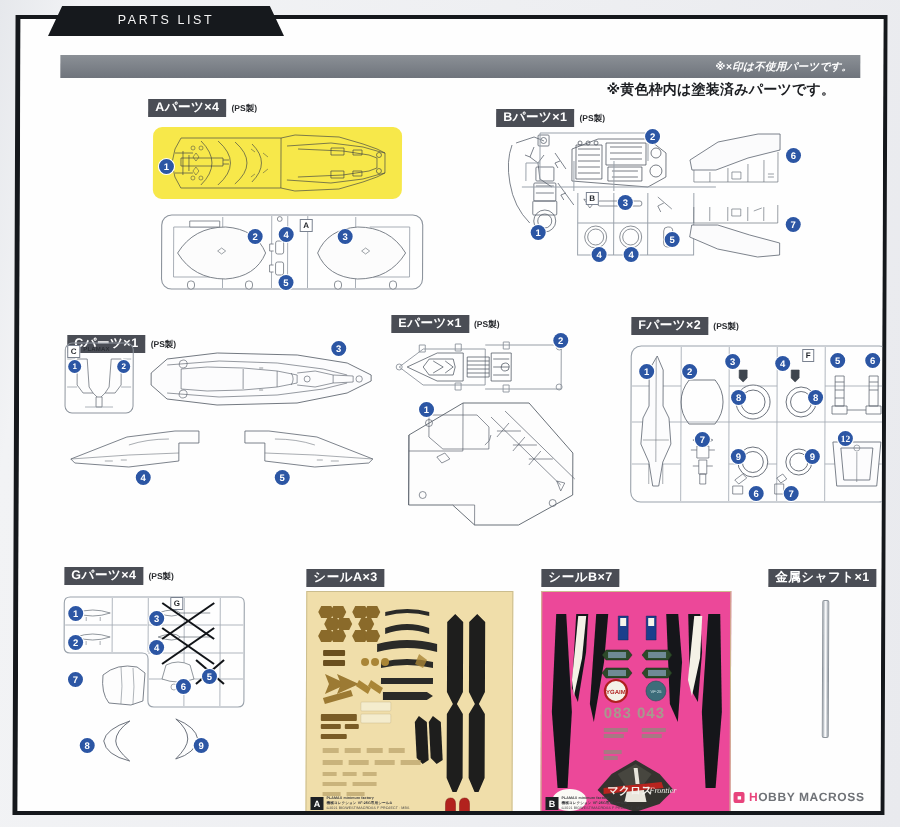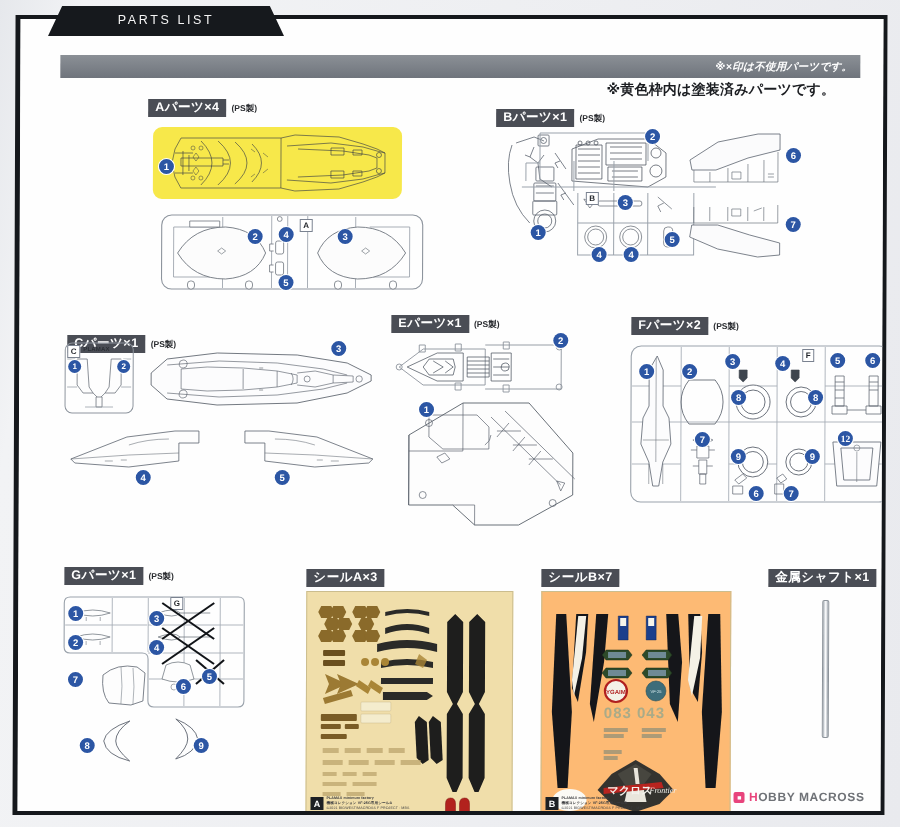--- a/index.html
+++ b/index.html
@@ -81,21 +81,21 @@
     position: absolute; background: #f7e84a; border-radius: 9px;
   }
   .sprue-letter {
     position: absolute; border: 1.1px solid #7a8290; background: #fff;
     font-size: 8px; color: #23262b; padding: 0 2.5px; line-height: 11px;
     font-weight: bold;
   }
 
   
   .sticker { position: absolute; background: #f0deaa; border: 1px solid #cbbd8e; }
-  .sticker.b { background: #fdba74; }
+  .sticker.b { background: #ec4899; }
   .sticker-tag {
     position: absolute; left: 4px; bottom: 3px; display: flex; align-items: center; gap: 3px;
   }
   .sticker-tag .lt {
     width: 13px; height: 13px; background: #1d2024; color: #fff; font-size: 9px;
     font-weight: bold; display: flex; align-items: center; justify-content: center;
   }
   .tiny { font-size: 3.6px; color: #3c3d40; line-height: 1.35; letter-spacing: .1px; }
   .tiny.b2 { font-weight: bold; }
 
@@ -562,21 +562,21 @@
     <div class="num" style="left:712px; top:371px;">8</div>
     <div class="num" style="left:789px; top:371px;">8</div>
     <div class="num" style="left:712px; top:430px;">9</div>
     <div class="num" style="left:786px; top:430px;">9</div>
     <div class="num" style="left:730px; top:467px;">6</div>
     <div class="num" style="left:765px; top:467px;">7</div>
     <div class="num" style="left:819px; top:412px;font-family:Liberation Serif, serif;">12</div>
 
     <div class="sec" style="left:46px; top:548px;">
       <div class="sec-label">
-        <div class="sec-badge">Gパーツ×1</div>
+        <div class="sec-badge">Gパーツ×4</div>
         <div class="sec-mat">(PS製)</div>
       </div>
     </div>
 
     <div class="art" style="left:44px; top:574px;">
       <svg width="184" height="124" viewBox="0 0 184 124">
         <g fill="none" stroke="#9aa2ab" stroke-width="1.1">
           <path d="M8 4 L176 4 Q182 4 182 10 L182 108 Q182 114 176 114 L92 114 Q86 114 86 108 L86 66 Q86 60 80 60 L8 60 Q2 60 2 54 L2 10 Q2 4 8 4 Z"></path>
         </g>
         <g fill="none" stroke="#a3aab3" stroke-width=".85">

